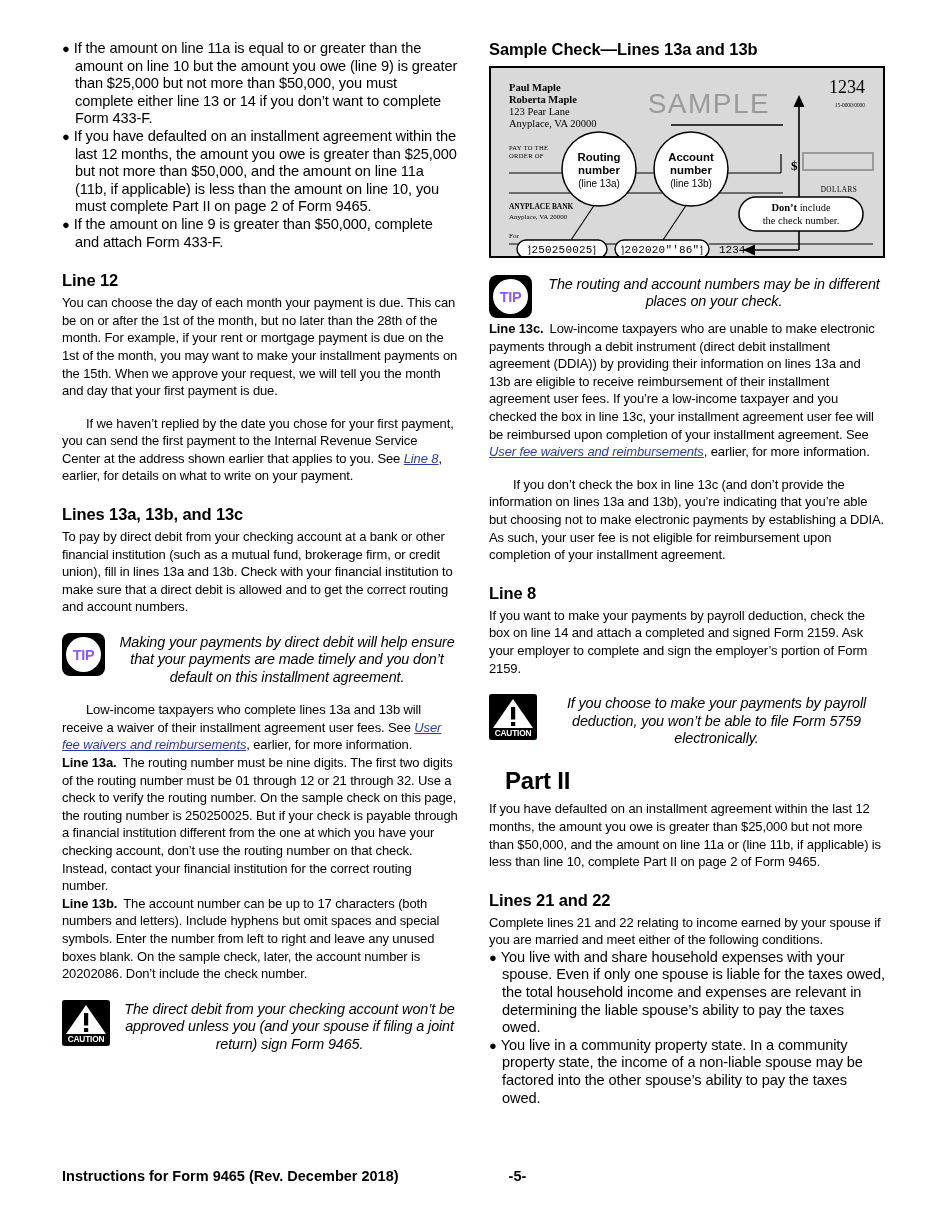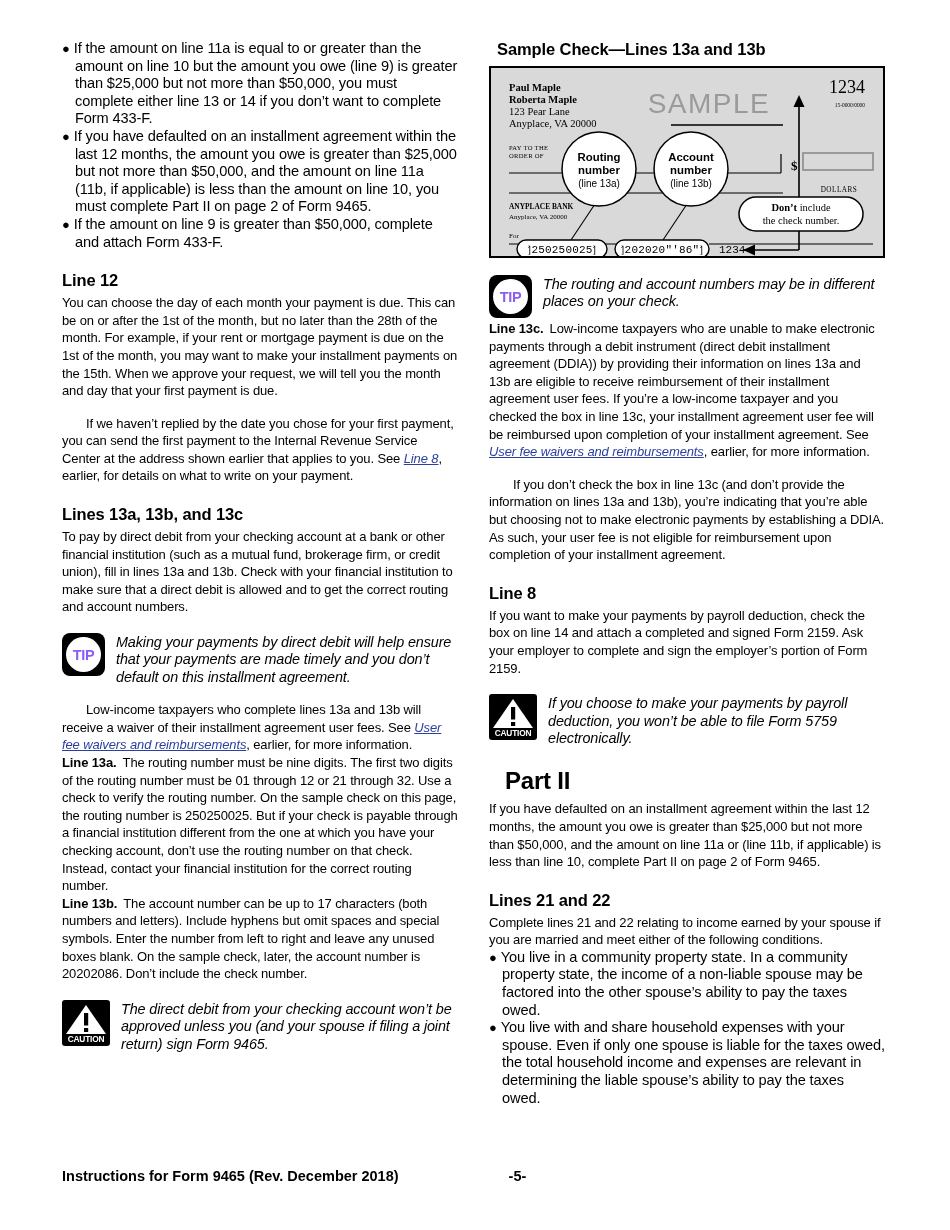--- a/index.html
+++ b/index.html
@@ -93,20 +93,21 @@
     margin-bottom: 2px;
     align-items: flex-start;
   }
   .callout .ctext {
     font-size: 14.4px;
     line-height: 17.4px;
     font-style: italic;
     padding-left: 11px;
     letter-spacing: -0.12px;
     padding-top: 1px;
+    text-align: center;
   }
   .tip-icon {
     flex: 0 0 auto;
     width: 43px;
     height: 43px;
     background: #000;
     border-radius: 8px;
     position: relative;
   }
   .tip-icon .circle {
@@ -124,30 +125,30 @@
     font-weight: bold;
     letter-spacing: -0.3px;
     color: #8b5cf6;
     font-family: "Liberation Sans", sans-serif;
   }
   .caution-icon {
     flex: 0 0 auto;
     width: 48px;
     height: 46px;
     background: #86efac;
-    border-radius: 13px;
+    border-radius: 1px;
     position: relative;
   }
   .caution-icon svg { display: block; }
 
   
   .figure-title {
     font-size: 16.5px;
     font-weight: bold;
-    margin: 0 0 7px 8px;
+    margin: 0 0 7px 0;
     letter-spacing: -0.1px;
   }
   .check-frame {
     width: 396px;
     height: 192px;
     border: 2px solid #000;
     background: #d9d9d9;
     position: relative;
     box-sizing: border-box;
   }
@@ -314,22 +315,22 @@
           </svg>
         </div>
         <div class="ctext">If you choose to make your payments by payroll deduction, you won’t be able to file Form 5759 electronically.</div>
       </div>
 
       <h1 class="part-heading">Part II</h1>
       <p class="body">If you have defaulted on an installment agreement within the last 12 months, the amount you owe is greater than $25,000 but not more than $50,000, and the amount on line 11a or (line 11b, if applicable) is less than line 10, complete Part II on page 2 of Form 9465.</p>
 
       <h2 class="heading">Lines 21 and 22</h2>
       <p class="body">Complete lines 21 and 22 relating to income earned by your spouse if you are married and meet either of the following conditions.</p>
+      <p class="bullet-p"><span class="dot">●</span><span>You live with and share household expenses with your spouse. Even if only one spouse is liable for the taxes owed, the total household income and expenses are relevant in determining the liable spouse’s ability to pay the taxes owed.</span></p>
       <p class="bullet-p"><span class="dot">●</span><span>You live in a community property state. In a community property state, the income of a non-liable spouse may be factored into the other spouse’s ability to pay the taxes owed.</span></p>
-      <p class="bullet-p"><span class="dot">●</span><span>You live with and share household expenses with your spouse. Even if only one spouse is liable for the taxes owed, the total household income and expenses are relevant in determining the liable spouse’s ability to pay the taxes owed.</span></p>
 
     </div>
   </div>
 
   <div class="footer">
     <div class="fleft">Instructions for Form 9465 (Rev. December 2018)</div>
     <div class="fpage">-5-</div>
   </div>
 
 </div>

